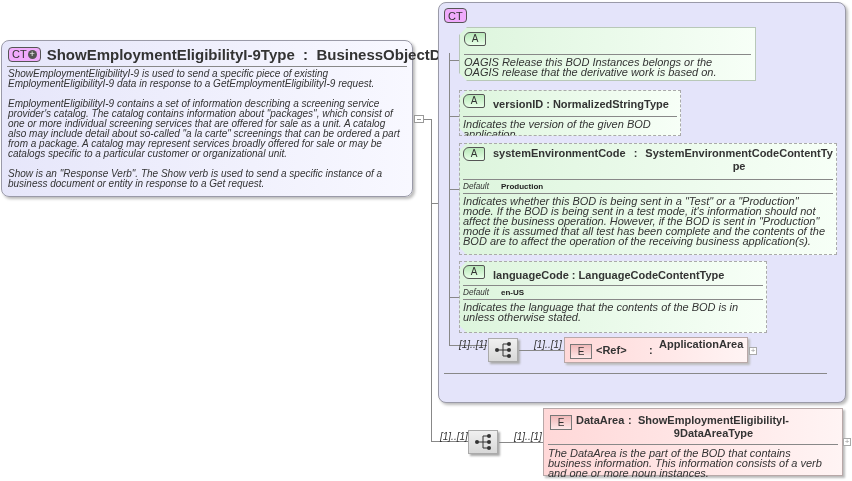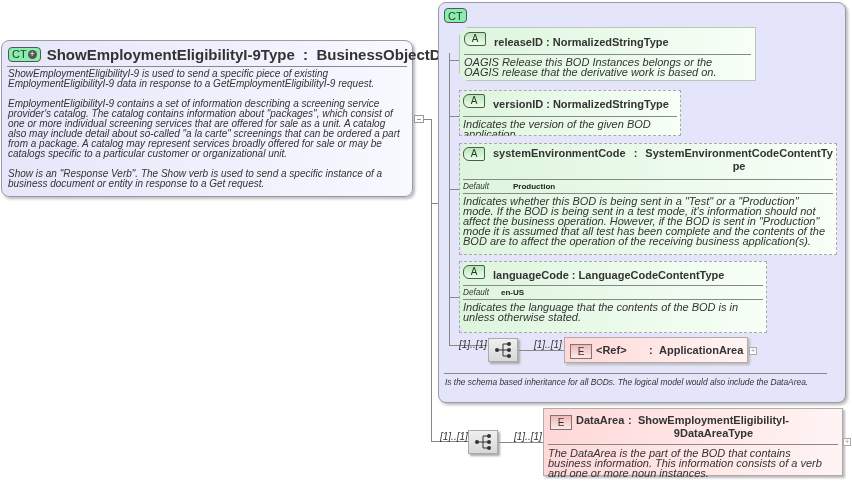--- a/index.html
+++ b/index.html
@@ -5,21 +5,21 @@
   html, body { margin:0; padding:0; }
   body { width:852px; height:481px; background:#ffffff; position:relative; overflow:hidden;
          font-family:"Liberation Sans", sans-serif; color:#222; }
   .abs { position:absolute; }
 
   
   .ct-root { left:1px; top:40px; width:412px; height:157px; border:1px solid #9a9aa8; border-radius:8px;
              background:linear-gradient(to right,#e6e6fa,#f8f8ff); box-shadow:2px 2px 3px #bbb; box-sizing:border-box; }
   .ct-root .hdr { position:absolute; left:6px; top:4px; height:18px; display:flex; align-items:center; gap:6px; }
   .badge-ct { display:inline-flex; align-items:center; height:13px; padding:0 3px; border:1px solid #555;
-              border-radius:4px; font-size:11px; color:#333; background:#86efac; }
+              border-radius:4px; font-size:11px; color:#333; background:#f0abfc; }
   .badge-ct .plus { display:inline-block; width:9px; height:9px; border-radius:50%; background:#555; color:#fff;
                     font-size:9px; line-height:9px; text-align:center; margin-left:1px; }
   .ct-title { font-weight:bold; font-size:15px; color:#333; white-space:nowrap; }
   .ct-root .rule { position:absolute; left:5px; right:5px; top:25px; border-top:1px solid #888; }
   .ct-root .doc { position:absolute; left:6px; top:28px; right:6px; font-size:10px; font-style:italic;
                   line-height:10px; color:#333; white-space:pre-line; }
 
   
   .connector-box { left:414px; top:115px; width:10px; height:8px; border:1px solid #999; background:#fff; box-sizing:border-box; }
   .connector-box::after { content:""; position:absolute; left:2px; right:2px; top:3px; border-top:1px solid #999; }
@@ -97,21 +97,20 @@
   <div class="line" style="left:10px;top:50px;width:1px;height:292px;"></div>
   <div class="line" style="left:10px;top:57px;width:10px;height:1px;"></div>
   <div class="line" style="left:10px;top:113px;width:10px;height:1px;"></div>
   <div class="line" style="left:10px;top:186px;width:10px;height:1px;"></div>
   <div class="line" style="left:10px;top:294px;width:10px;height:1px;"></div>
   <div class="line" style="left:10px;top:342px;width:38px;height:1px;"></div>
 
   <div class="attr solid" style="left:20px;top:24px;width:297px;height:54px;">
     <div class="ahdr">
       <span class="badge-a">A</span>
-      <span><span class="aname">releaseID</span><span class="atype"> : </span><span class="atype">NormalizedStringType</span></span>
     </div>
     <div class="arule" style="top:26px;"></div>
     <div class="adoc" style="top:29px;">OAGIS Release this BOD Instances belongs or the OAGIS release that the derivative work is based on.</div>
   </div>
 
   <div class="attr" style="left:20px;top:87px;width:222px;height:46px;">
     <div class="ahdr">
       <span class="badge-a">A</span>
       <span><span class="aname">versionID</span><span class="atype"> : </span><span class="atype">NormalizedStringType</span></span>
     </div>
@@ -122,21 +121,21 @@
 
   <div class="attr" style="left:20px;top:140px;width:378px;height:112px;">
     <div class="ahdr">
       <span class="badge-a">A</span>
       <span class="aname">systemEnvironmentCode</span>
       <span class="atype">:</span>
       <span class="atype" style="text-align:center;line-height:13px;"><span>SystemEnvironmentCodeContentTy</span><br><span>pe</span></span>
     </div>
     <div class="arule" style="top:36px;"></div>
     <div class="adef-lbl" style="top:39px;">Default</div>
-    <div class="adef-val" style="top:39px;margin-left:12px;">Production</div>
+    <div class="adef-val" style="top:39px;">Production</div>
     <div class="arule" style="top:50px;"></div>
     <div class="adoc" style="top:53px;">Indicates whether this BOD is being sent in a "Test" or a "Production" mode. If the BOD is being sent in a test mode, it's information should not affect the business operation. However, if the BOD is sent in "Production" mode it is assumed that all test has been complete and the contents of the BOD are to affect the operation of the receiving business application(s).</div>
   </div>
   <div class="attr-frame" style="left:20px;top:140px;width:378px;height:112px;"></div>
 
   <div class="attr" style="left:20px;top:258px;width:308px;height:72px;">
     <div class="ahdr">
       <span class="badge-a">A</span>
       <span><span class="aname">languageCode</span><span class="atype"> : </span><span class="atype">LanguageCodeContentType</span></span>
     </div>
@@ -161,26 +160,25 @@
       <circle cx="20" cy="11" r="2" fill="#333"></circle>
       <circle cx="20" cy="17" r="2" fill="#333"></circle>
     </svg>
   </div>
   <div class="line" style="left:80px;top:347px;width:45px;height:1px;"></div>
   <span class="card" style="left:95px;top:336px;">[1]..[1]</span>
   <div class="elem" style="left:125px;top:334px;width:184px;height:26px;">
     <span class="badge-e abs" style="left:5px;top:6px;">E</span>
     <span class="abs aname" style="left:31px;top:6px;">&lt;Ref&gt;</span>
     <span class="abs atype" style="left:84px;top:6px;">:</span>
-    <span class="abs atype" style="left:94px;top:6px;">ApplicationArea</span>
+    <span class="abs atype" style="left:94px;top:0;">ApplicationArea</span>
   </div>
   <div class="expand" style="left:310px;top:344px;">+</div>
 
   <div class="bottom-rule"></div>
-  <div class="bottom-doc">Is the schema based inheritance for all BODs. The logical model would also include the DataArea.</div>
 </div>
 
 <span class="card" style="left:440px;top:431px;">[1]..[1]</span>
 <div class="seq" style="left:468px;top:430px;">
   <svg width="28" height="22" viewBox="0 0 28 22">
     <circle cx="8" cy="11" r="2" fill="#333"></circle>
     <line x1="8" y1="11" x2="14" y2="11" stroke="#333"></line>
     <line x1="14" y1="5" x2="14" y2="17" stroke="#333"></line>
     <line x1="14" y1="5" x2="19" y2="5" stroke="#333"></line>
     <line x1="14" y1="11" x2="19" y2="11" stroke="#333"></line>

